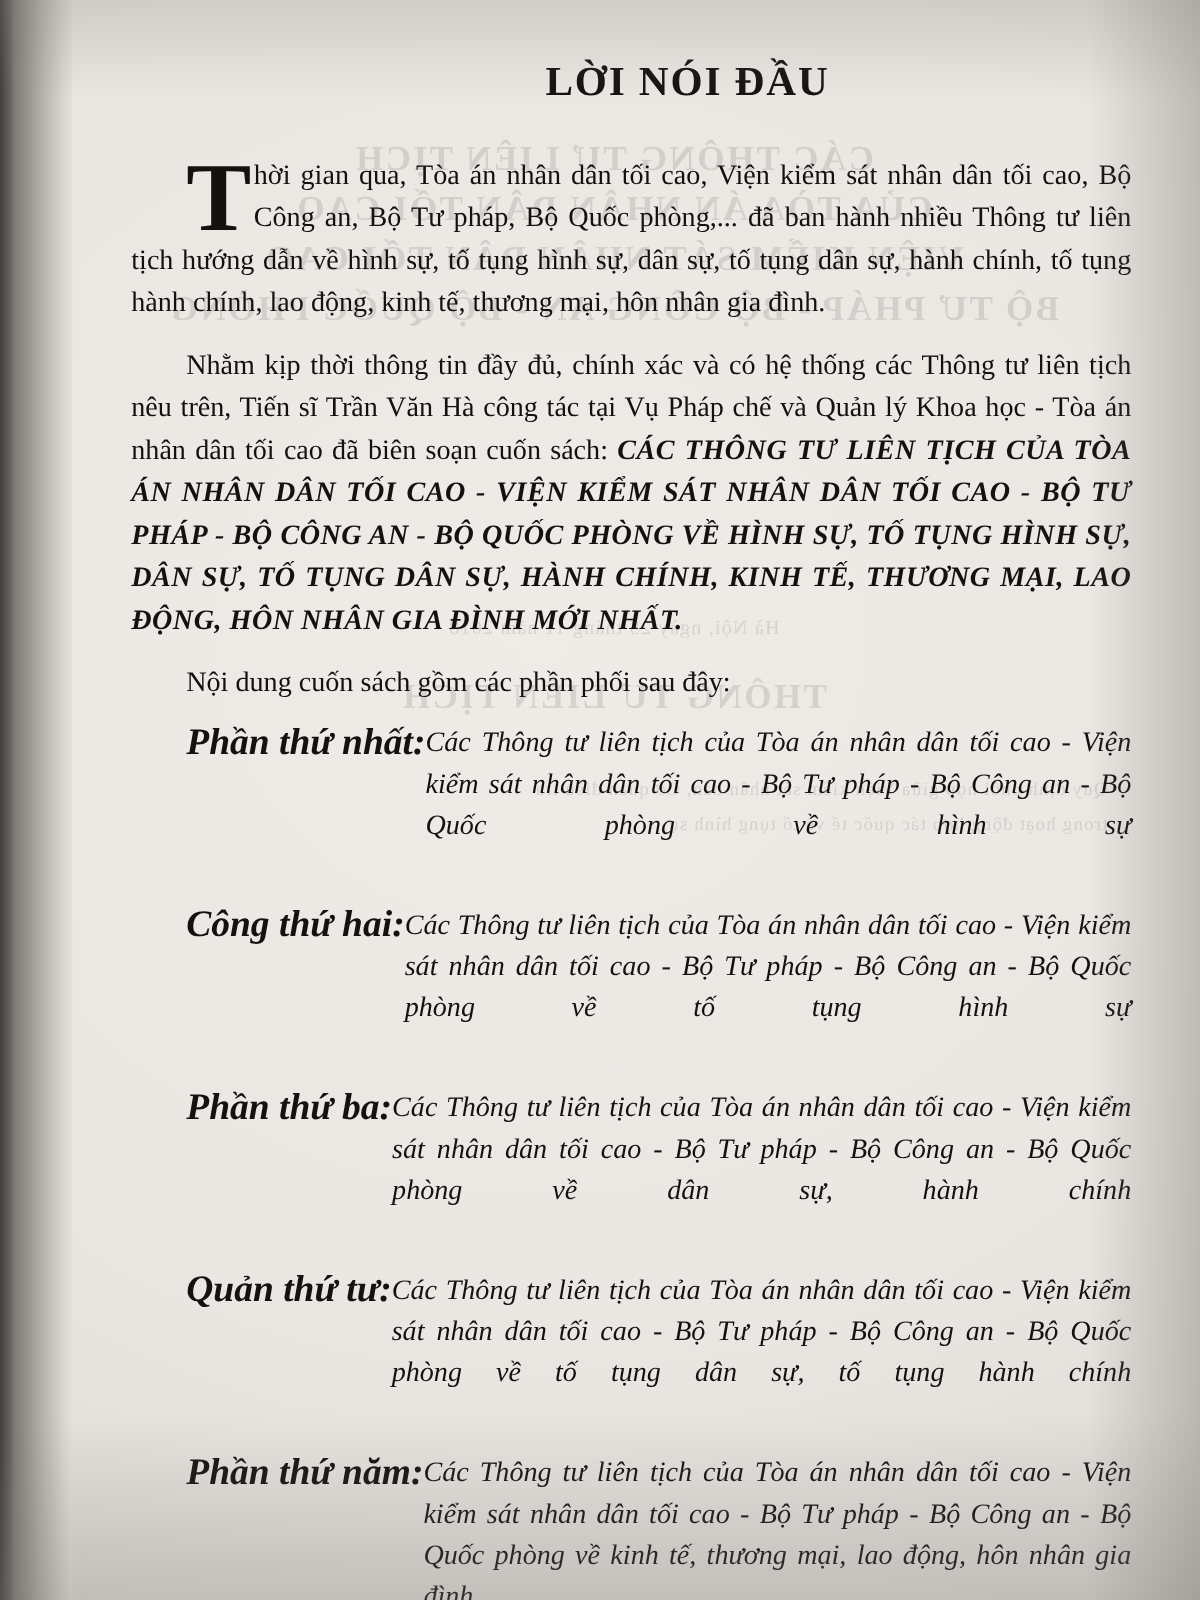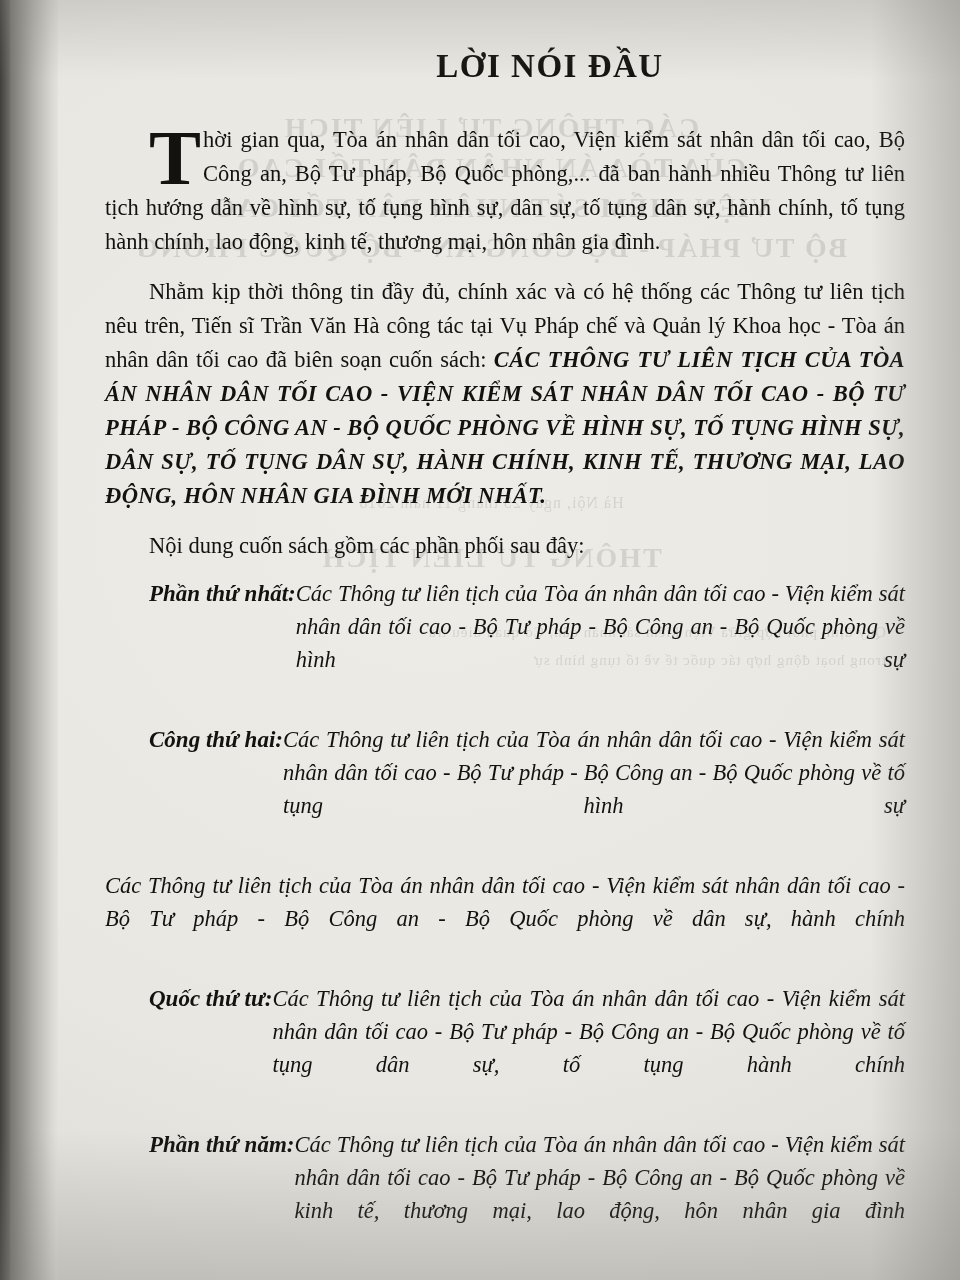--- a/index.html
+++ b/index.html
@@ -137,21 +137,21 @@
   }
   .toc-row {
     display: flex;
     align-items: flex-start;
     margin-bottom: 14px;
   }
   .toc-label {
     flex: 0 0 148px;
     font-style: italic;
     font-weight: bold;
-    font-size: 23px;
+    font-size: 30px;
     line-height: 33px;
     padding-left: 44px;
     box-sizing: border-box;
     white-space: nowrap;
   }
   .toc-text {
     flex: 1 1 auto;
     font-style: italic;
     font-size: 22.5px;
     line-height: 33px;
@@ -204,24 +204,25 @@
     <div id="toc">
       <div class="toc-row">
         <div class="toc-label">Phần thứ nhất:</div>
         <div class="toc-text">Các Thông tư liên tịch của Tòa án nhân dân tối cao - Viện kiểm sát nhân dân tối cao - Bộ Tư pháp - Bộ Công an - Bộ Quốc phòng về hình sự</div>
       </div>
       <div class="toc-row">
         <div class="toc-label">Công thứ hai:</div>
         <div class="toc-text">Các Thông tư liên tịch của Tòa án nhân dân tối cao - Viện kiểm sát nhân dân tối cao - Bộ Tư pháp - Bộ Công an - Bộ Quốc phòng về tố tụng hình sự</div>
       </div>
       <div class="toc-row">
+        <div class="toc-label">Phần thứ ba:</div>
         <div class="toc-text">Các Thông tư liên tịch của Tòa án nhân dân tối cao - Viện kiểm sát nhân dân tối cao - Bộ Tư pháp - Bộ Công an - Bộ Quốc phòng về dân sự, hành chính</div>
       </div>
       <div class="toc-row">
-        <div class="toc-label">Quốc thứ tư:</div>
+        <div class="toc-label">Quản thứ tư:</div>
         <div class="toc-text">Các Thông tư liên tịch của Tòa án nhân dân tối cao - Viện kiểm sát nhân dân tối cao - Bộ Tư pháp - Bộ Công an - Bộ Quốc phòng về tố tụng dân sự, tố tụng hành chính</div>
       </div>
       <div class="toc-row">
         <div class="toc-label">Phần thứ năm:</div>
         <div class="toc-text">Các Thông tư liên tịch của Tòa án nhân dân tối cao - Viện kiểm sát nhân dân tối cao - Bộ Tư pháp - Bộ Công an - Bộ Quốc phòng về kinh tế, thương mại, lao động, hôn nhân gia đình</div>
       </div>
     </div>
 
   </div>
 

